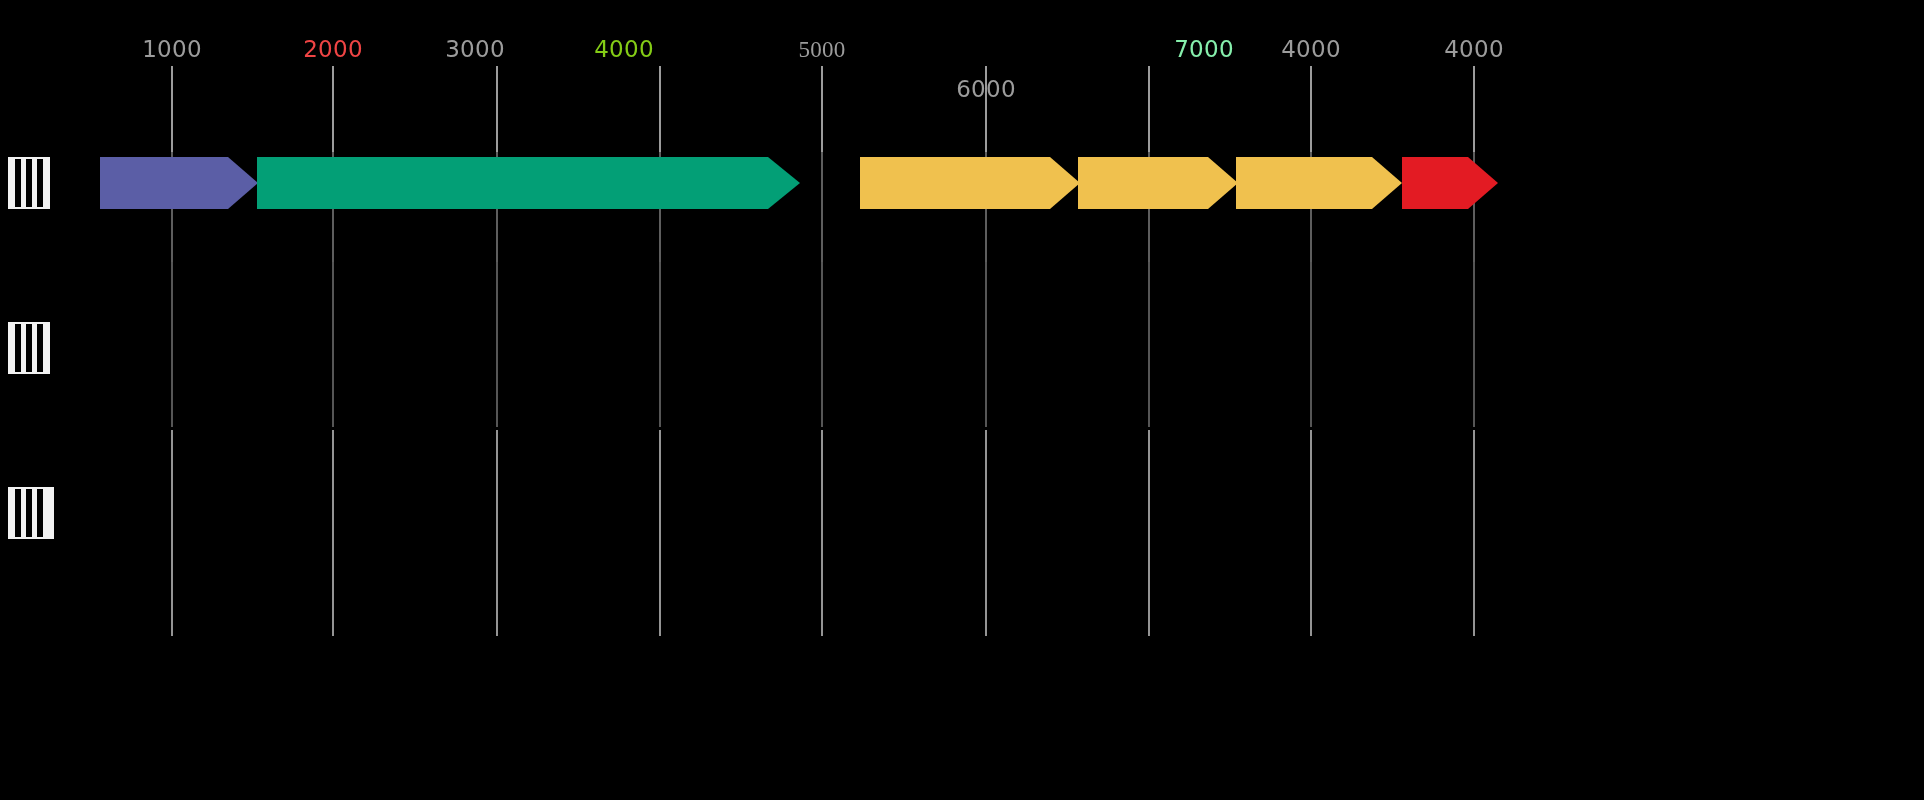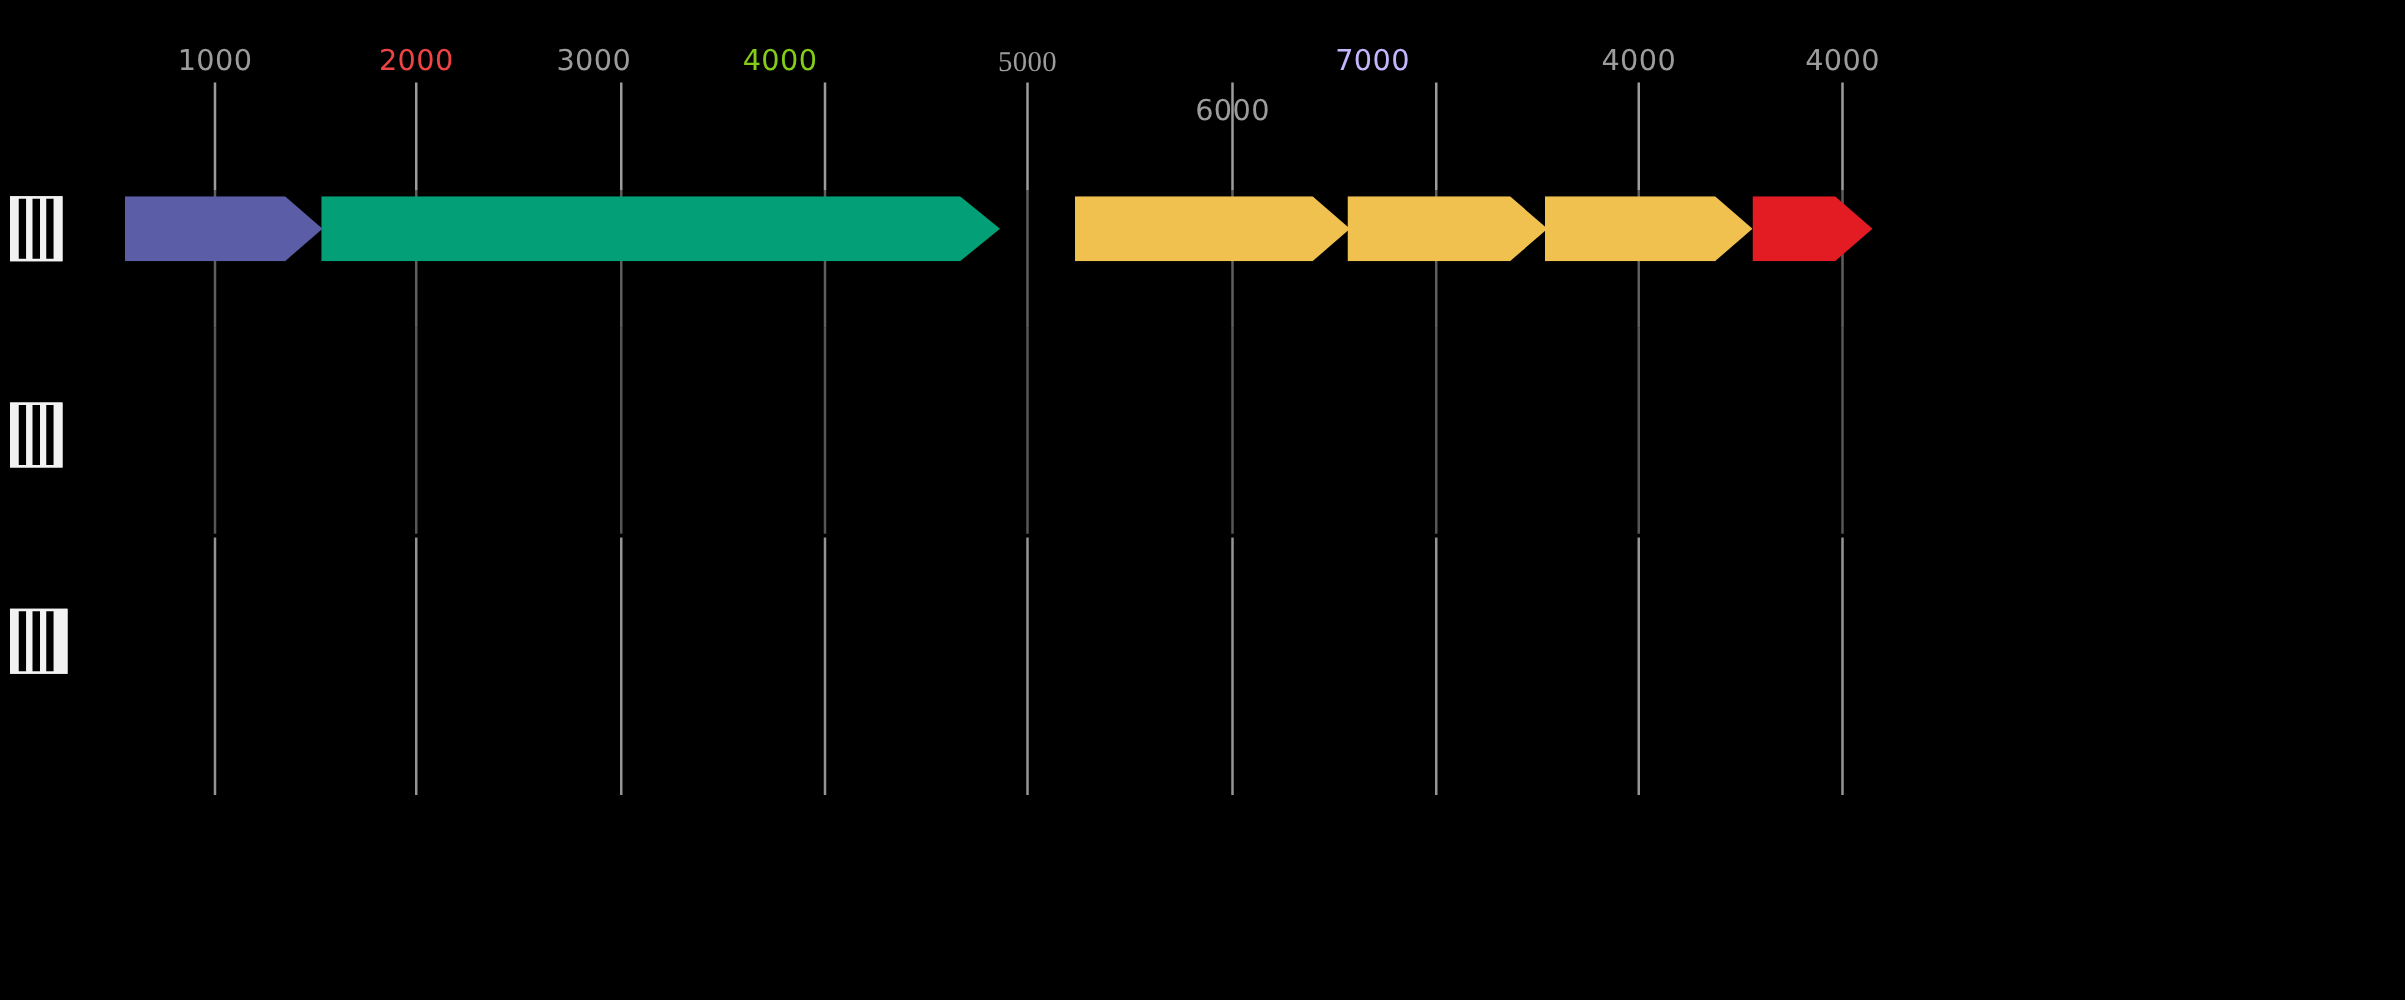--- a/index.html
+++ b/index.html
@@ -55,21 +55,21 @@
 <body>
 
 <div id="stage">
   <div id="axis-layer">
       <div class="tick-label" style="left: 172px; color: rgb(156, 156, 156);">1000</div>
       <div class="tick-label" style="left: 333px; color: #ef4444;">2000</div>
       <div class="tick-label" style="left: 475px; color: rgb(156, 156, 156);">3000</div>
       <div class="tick-label" style="left: 624px; color: #84cc16;">4000</div>
       <div class="tick-label" style="left: 822px; color: rgb(156, 156, 156); font-family: Liberation Serif, serif;">5000</div>
       <div class="tick-label" style="left: 986px; color: rgb(156, 156, 156); margin-top: 40px;">6000</div>
-      <div class="tick-label" style="left: 1098px; color: #c4b5fd;">7000</div>
+      <div class="tick-label" style="left: 1204px; color: #86efac;">7000</div>
       <div class="tick-label" style="left: 1311px; color: rgb(156, 156, 156);">4000</div>
       <div class="tick-label" style="left: 1474px; color: rgb(156, 156, 156);">4000</div>
     </div>
   <div id="grid-layer">
       <div class="gridline" style="left: 171px; top: 66px; height: 86px; background: rgb(156, 156, 156); opacity: 1;"></div>
       <div class="gridline" style="left: 171px; top: 152px; height: 110px; background: rgb(156, 156, 156); opacity: 0.6;"></div>
       <div class="gridline" style="left: 171px; top: 262px; height: 165px; background: rgb(156, 156, 156); opacity: 0.55;"></div>
       <div class="gridline" style="left: 171px; top: 430px; height: 206px; background: rgb(156, 156, 156); opacity: 0.95;"></div>
       <div class="gridline" style="left: 332px; top: 66px; height: 86px; background: rgb(156, 156, 156); opacity: 1;"></div>
       <div class="gridline" style="left: 332px; top: 152px; height: 110px; background: rgb(156, 156, 156); opacity: 0.6;"></div>

